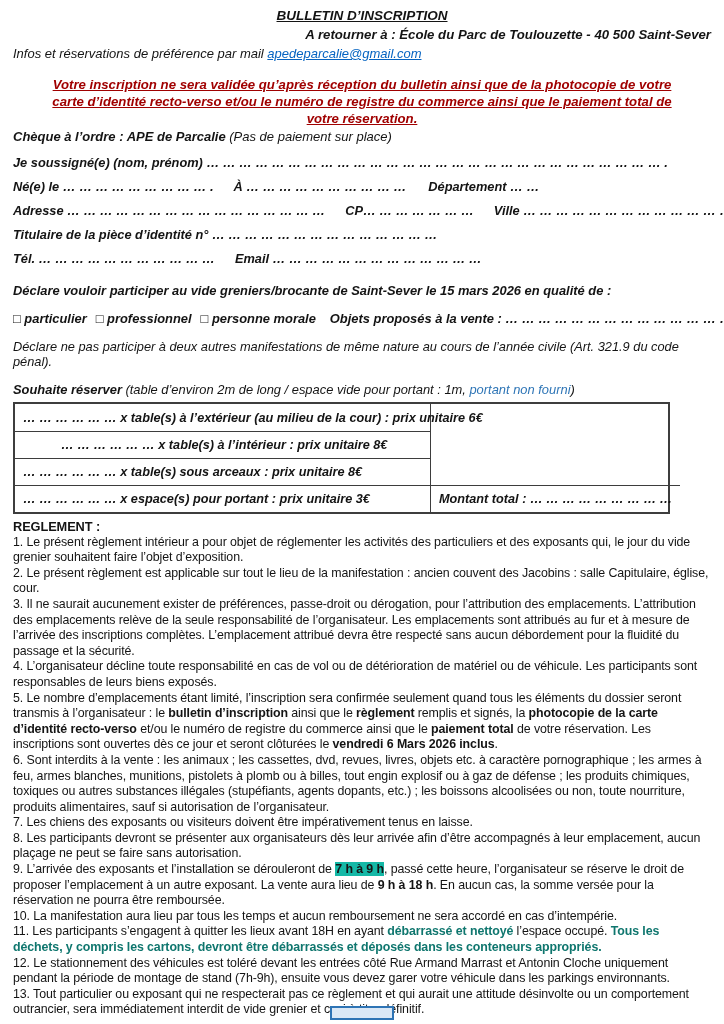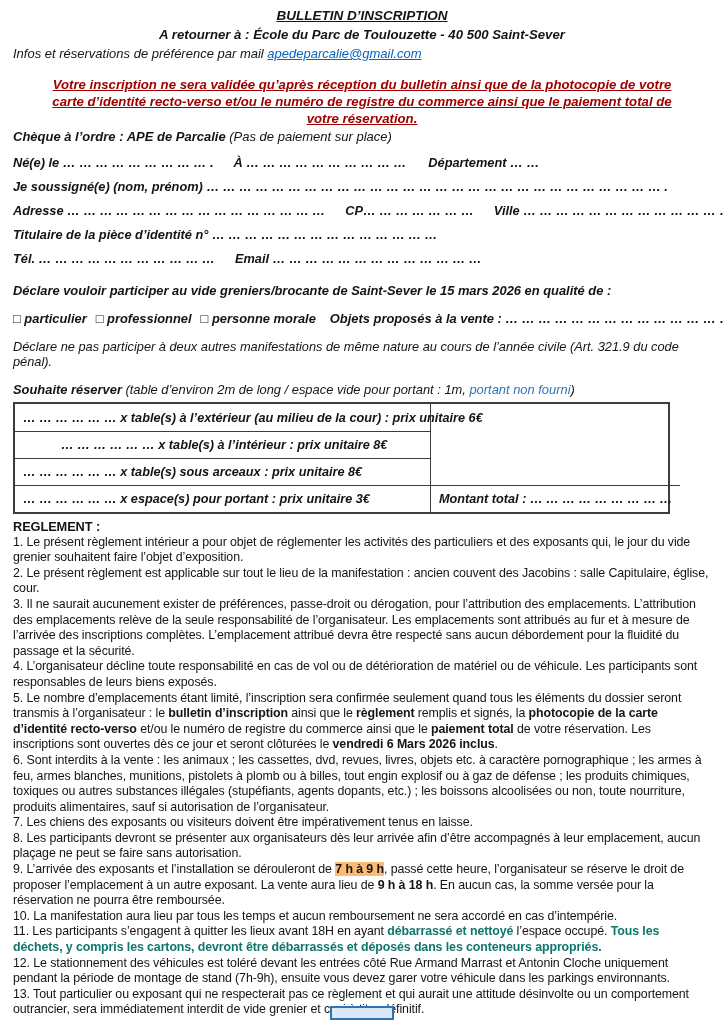--- a/index.html
+++ b/index.html
@@ -1,21 +1,21 @@
 <!DOCTYPE html>
 <html><head>
 <meta charset="utf-8">
 <style>
   html,body{margin:0;padding:0;background:#fff;}
   body{width:724px;height:1024px;font-family:"Liberation Sans",sans-serif;color:#141414;overflow:hidden;}
   .page{position:relative;width:724px;height:884px;box-sizing:border-box;padding:8px 13px 0 13px;}
 
   
   .hdr-title{text-align:center;font-weight:bold;font-style:italic;text-decoration:underline;font-size:13.5px;}
-  .hdr-return{text-align:center;font-weight:bold;font-style:italic;font-size:13.2px;margin-top:4px;}
+  .hdr-return{text-align:right;font-weight:bold;font-style:italic;font-size:13.2px;margin-top:4px;}
   .hdr-info{text-align:left;font-style:italic;font-size:13px;margin-top:4px;}
   .mail{color:#0563c1;text-decoration:underline;font-style:italic;cursor:pointer;}
 
   .warn{margin-top:15px;padding:0 26px;text-align:center;color:#a00000;font-weight:bold;font-style:italic;text-decoration:underline;font-size:13.2px;line-height:17px;}
   .cheque{font-style:italic;font-size:13px;margin-top:2px;}
   .b{font-weight:bold;}
 
   
   .form{margin-top:11px;font-weight:bold;font-style:italic;font-size:12.8px;}
   .fline{margin-bottom:9px;white-space:nowrap;}
@@ -36,21 +36,21 @@
   .tc-left{border-right:1px solid #3d3d3d;}
   .bt{border-top:1px solid #3d3d3d;}
   .rc-merged{grid-column:2;grid-row:1/4;}
   .rc-total{grid-column:2;grid-row:4;}
 
   
   .reg{margin-top:5px;font-size:12.4px;line-height:15.6px;letter-spacing:-0.1px;}
   .reg-title{font-weight:bold;font-size:12.8px;}
   .s-b{font-weight:bold;}
   .s-blue{color:#0f766e;font-weight:bold;}
-  .s-hl{background:#fdba74;font-weight:bold;}
+  .s-hl{background:#14b8a6;font-weight:bold;}
 
   .bluebox{position:absolute;left:330px;top:1006px;width:64px;height:14px;background:#dbe8f6;border:2px solid #2e74b5;box-sizing:border-box;}
 </style>
 </head>
 <body>
 
 <div class="page">
 
   <div class="hdr-title">BULLETIN D’INSCRIPTION</div>
   <div class="hdr-return">A retourner à : École du Parc de Toulouzette - 40 500 Saint-Sever</div>
@@ -58,24 +58,24 @@
     <span>Infos et réservations de préférence par mail </span><a class="mail">apedeparcalie@gmail.com</a>
   </div>
 
   <div class="warn">Votre inscription ne sera validée qu’après réception du bulletin ainsi que de la photocopie de votre carte d’identité recto-verso et/ou le numéro de registre du commerce ainsi que le paiement total de votre réservation.</div>
 
   <div class="cheque">
     <span class="b">Chèque à l’ordre : APE de Parcalie </span><span>(Pas de paiement sur place)</span>
   </div>
 
   <div class="form">
+    <div class="fline">Je soussigné(e) (nom, prénom) … … … … … … … … … … … … … … … … … … … … … … … … … … … … .</div>
     <div class="fline">
       <span>Né(e) le … … … … … … … … … .</span><span class="g1">À … … … … … … … … … …</span><span class="g2">Département … …</span>
     </div>
-    <div class="fline">Je soussigné(e) (nom, prénom) … … … … … … … … … … … … … … … … … … … … … … … … … … … … .</div>
     <div class="fline">
       <span>Adresse … … … … … … … … … … … … … … … …</span><span class="g1">CP… … … … … … …</span><span class="g1">Ville … … … … … … … … … … … … … … .</span>
     </div>
     <div class="fline">Titulaire de la pièce d’identité n° … … … … … … … … … … … … … …</div>
     <div class="fline">
       <span>Tél. … … … … … … … … … … …</span><span class="g1">Email … … … … … … … … … … … … …</span>
     </div>
   </div>
 
   <div class="decl1">Déclare vouloir participer au vide greniers/brocante de Saint-Sever le 15 mars 2026 en qualité de :</div>

